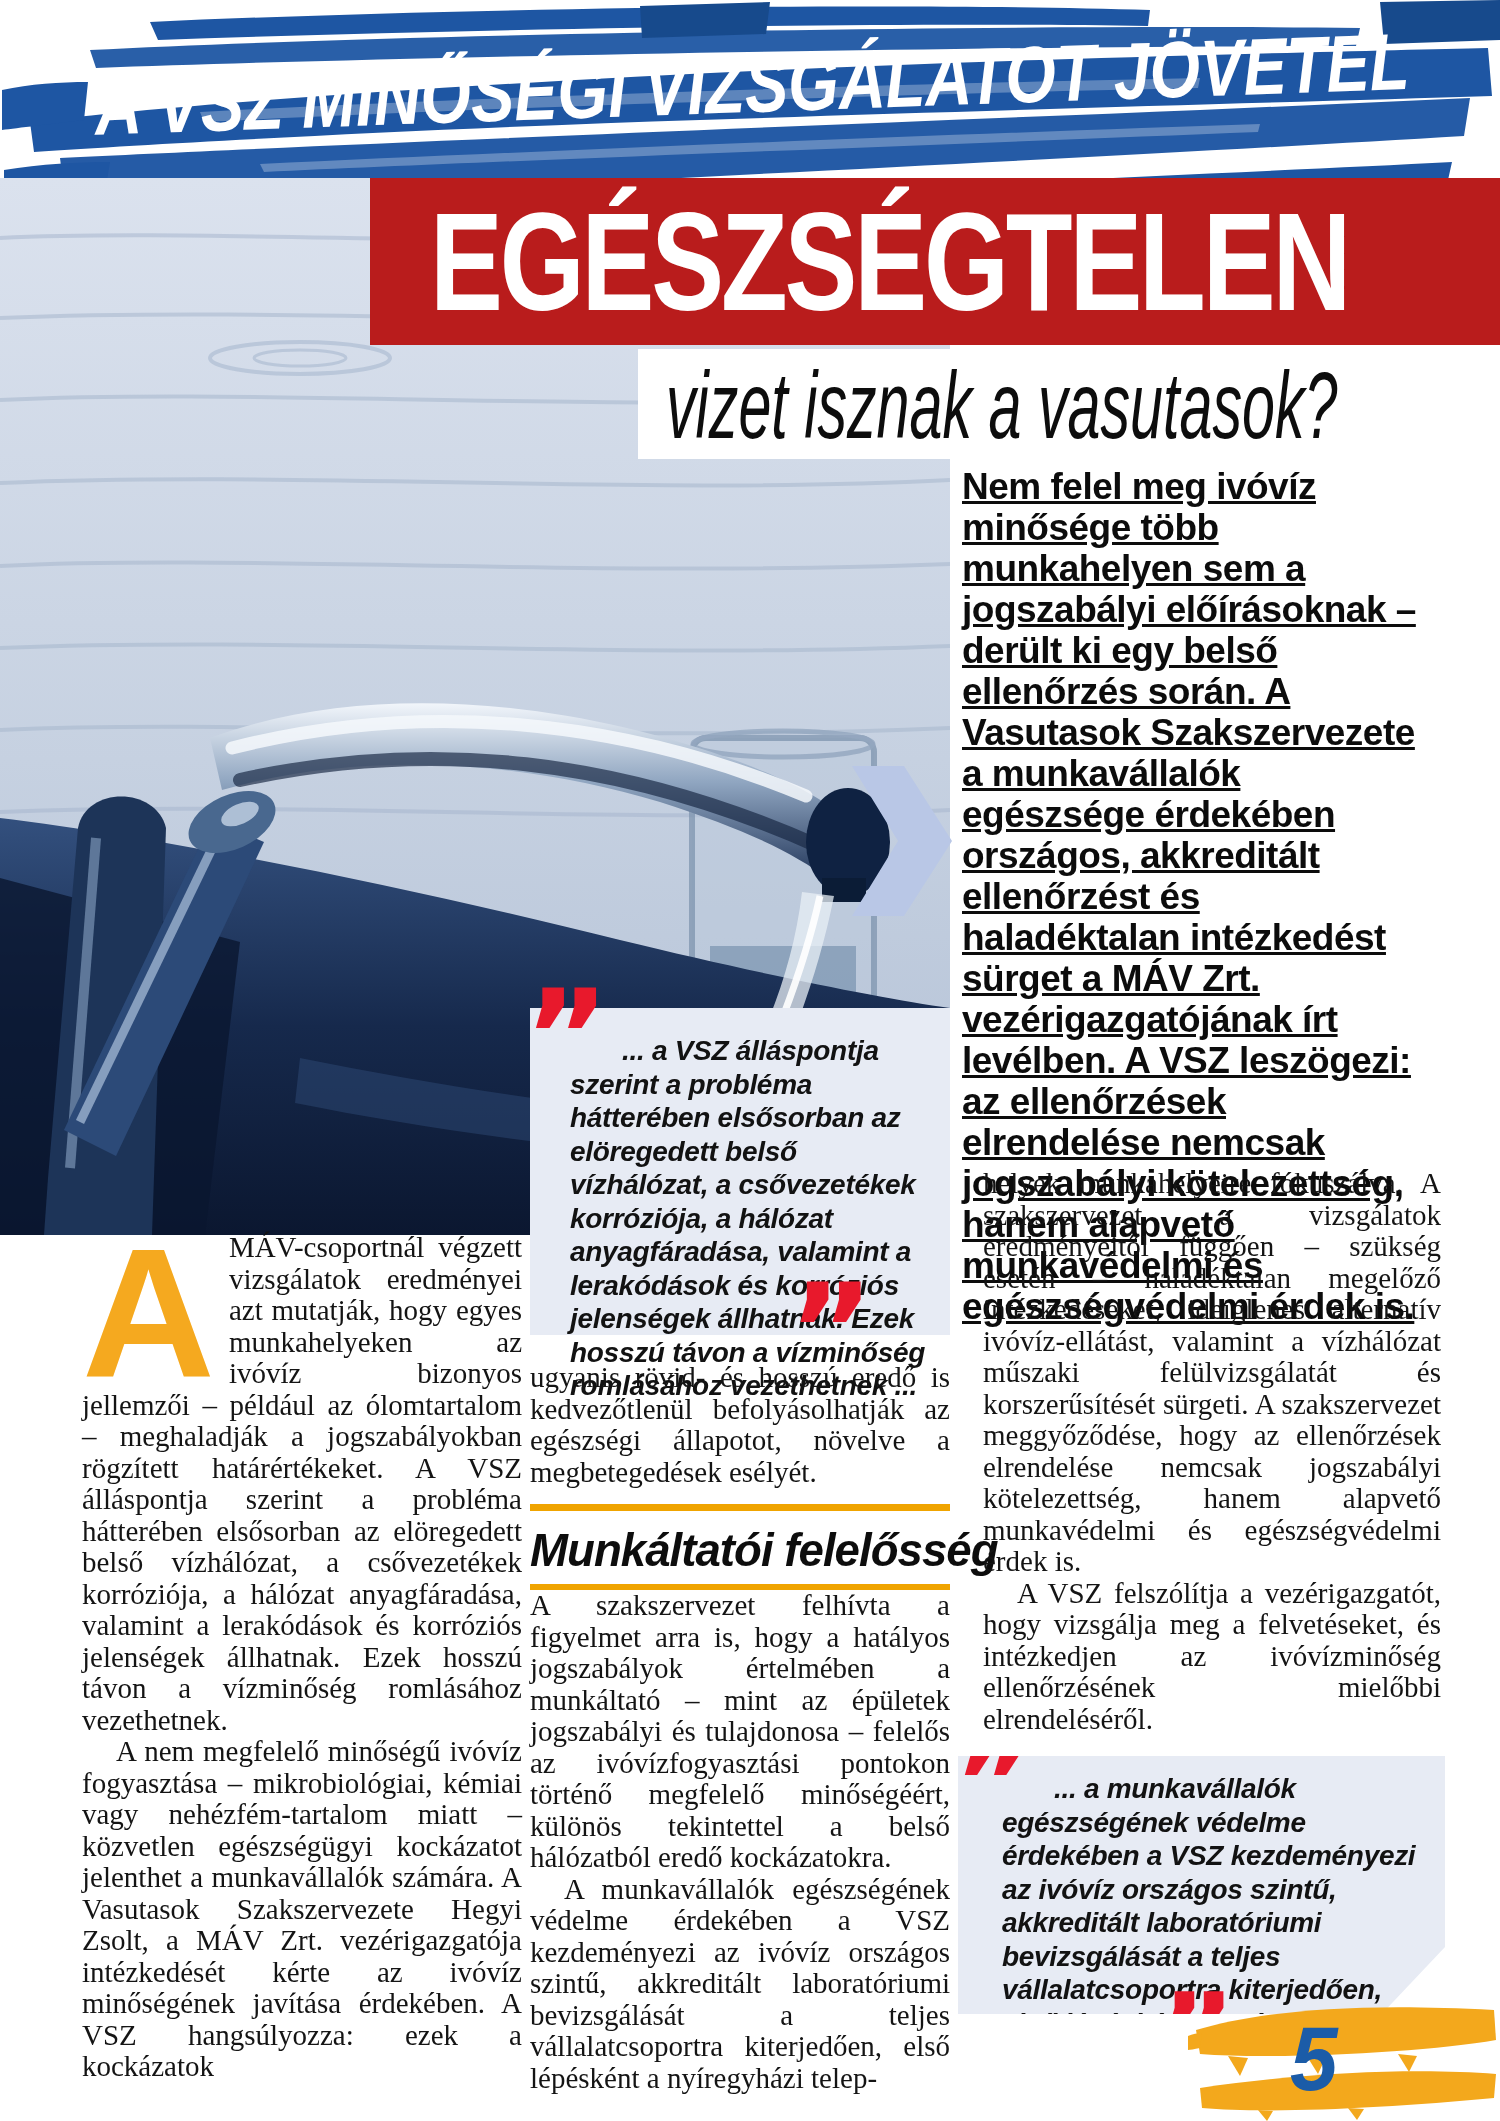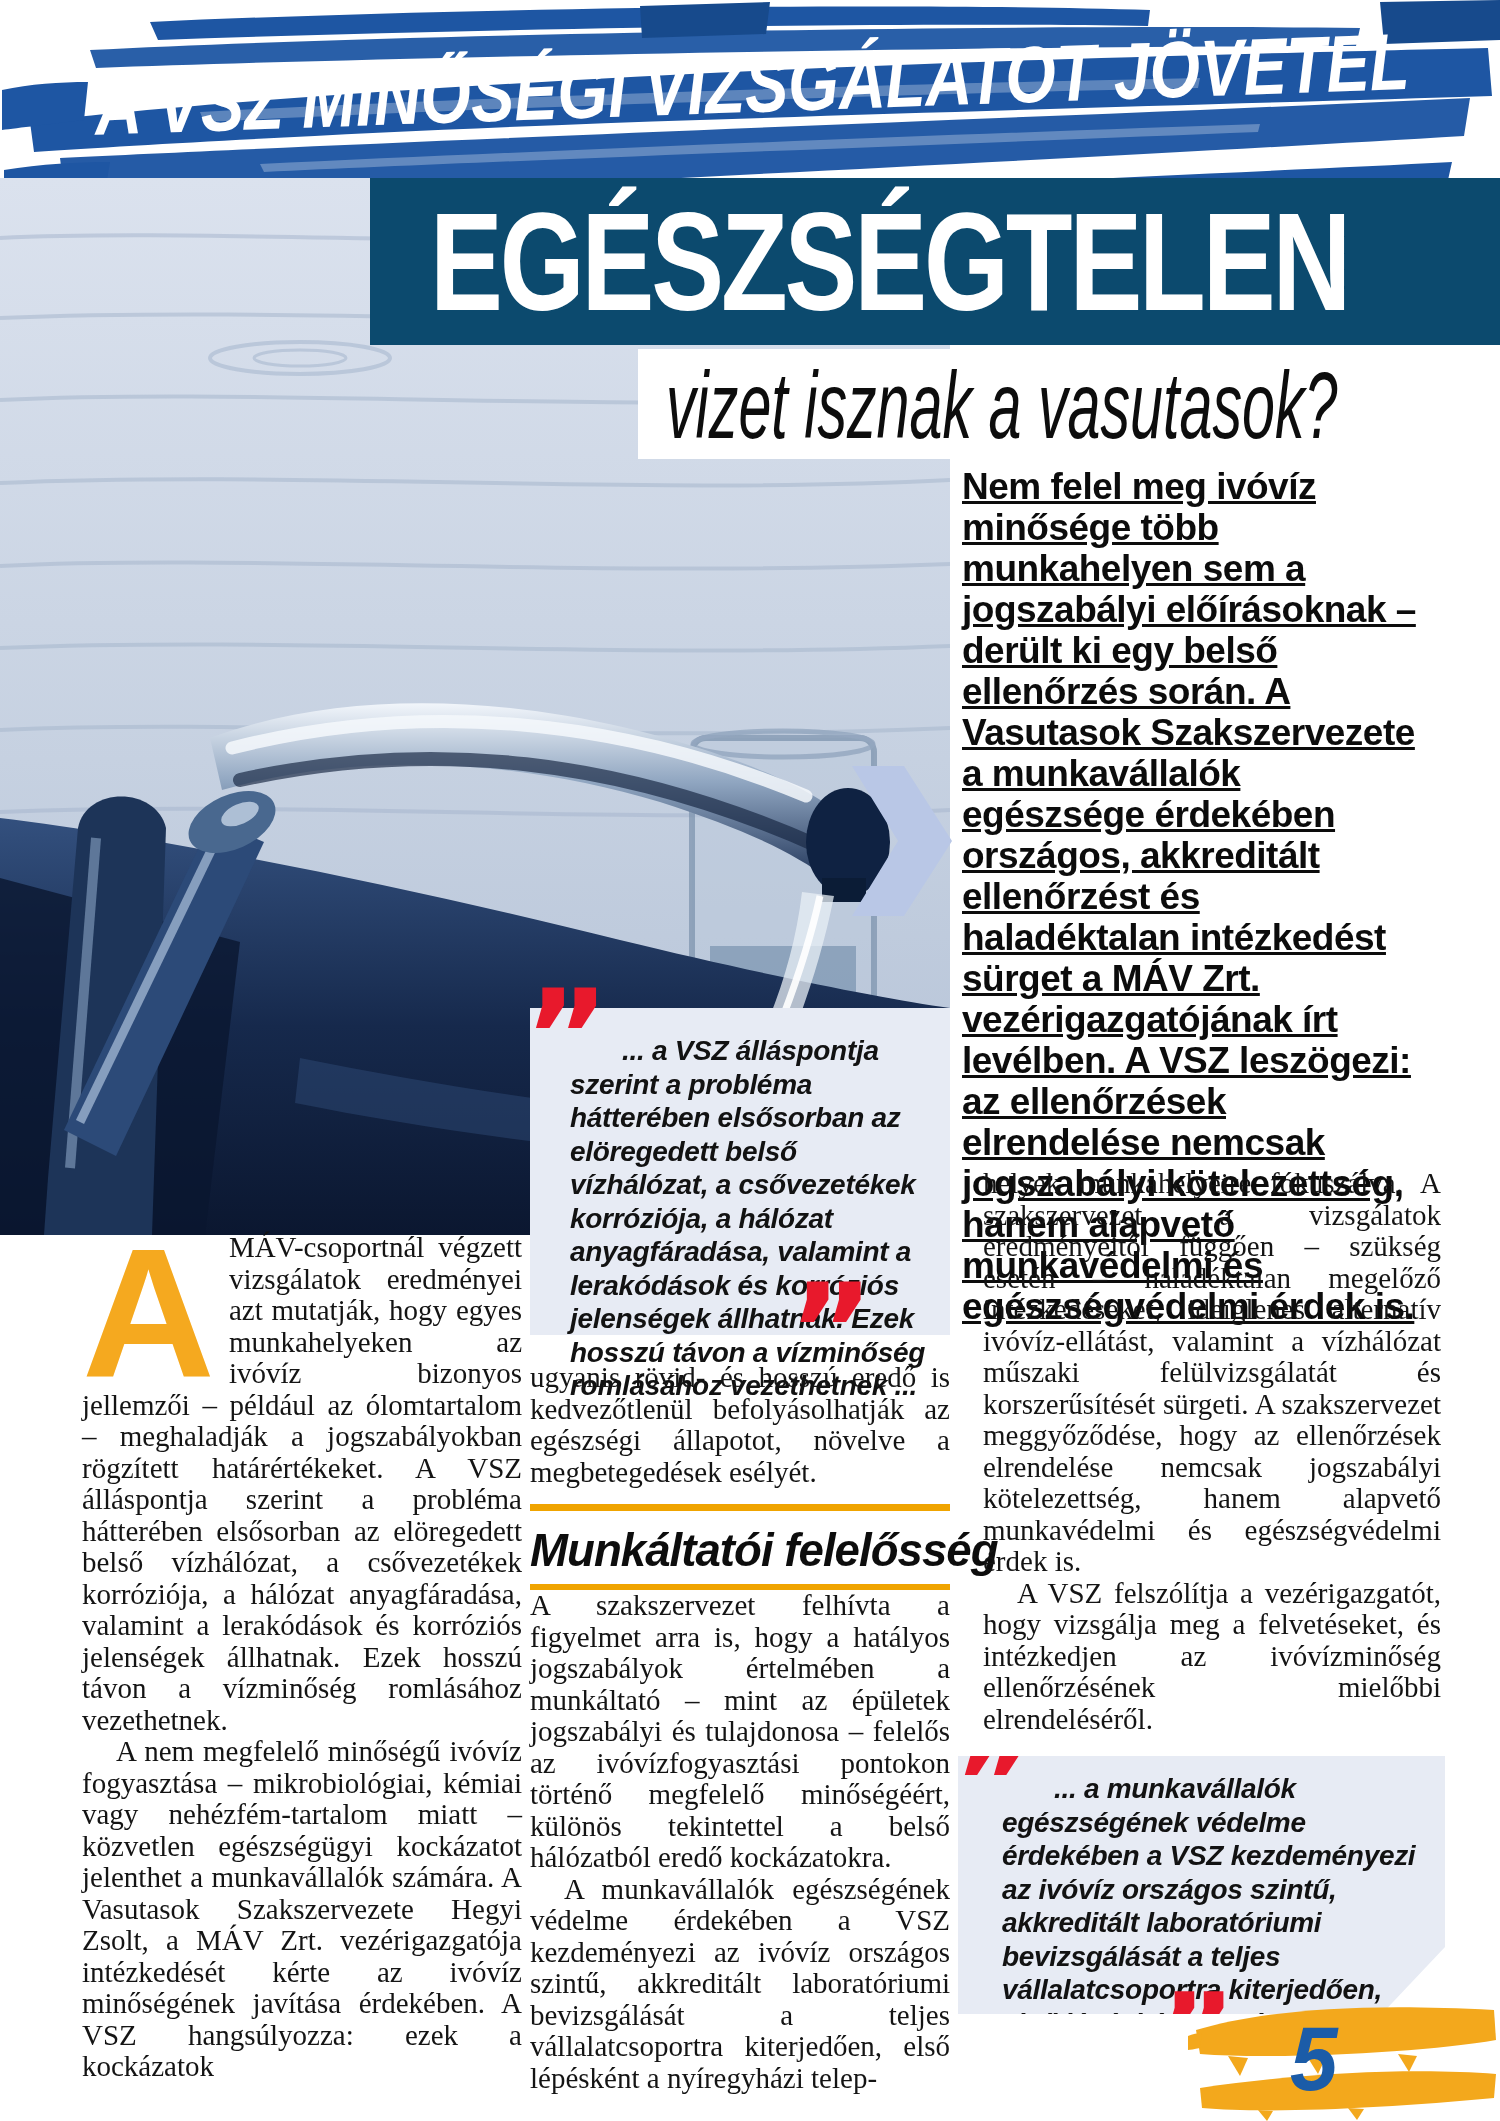--- a/index.html
+++ b/index.html
@@ -8,21 +8,21 @@
         font-family:"Liberation Sans",sans-serif;}
   .abs{position:absolute;}
 
   
   .header-brush{left:0;top:0;width:1500px;height:258px;}
 
   
   .photo{left:0;top:178px;width:950px;height:1057px;overflow:hidden;}
 
   
-  .banner{left:370px;top:178px;width:1130px;height:167px;background:#0c4a6e;
+  .banner{left:370px;top:178px;width:1130px;height:167px;background:#b91c1c;
           display:flex;align-items:center;}
   .banner-title{display:inline-block;font:700 140px/1 "Liberation Sans",sans-serif;
           color:#ffffff;letter-spacing:-4px;transform:scaleX(.78);transform-origin:left center;
           margin-left:60px;white-space:nowrap;}
 
   
   .subtitle-box{left:638px;top:349px;width:862px;height:110px;background:#ffffff;}
   .subtitle{display:inline-block;font:italic 400 94px/1 "Liberation Sans",sans-serif;
           color:#0d0d0d;transform:scaleX(.63);transform-origin:left center;
           margin:10px 0 0 28px;white-space:nowrap;}

